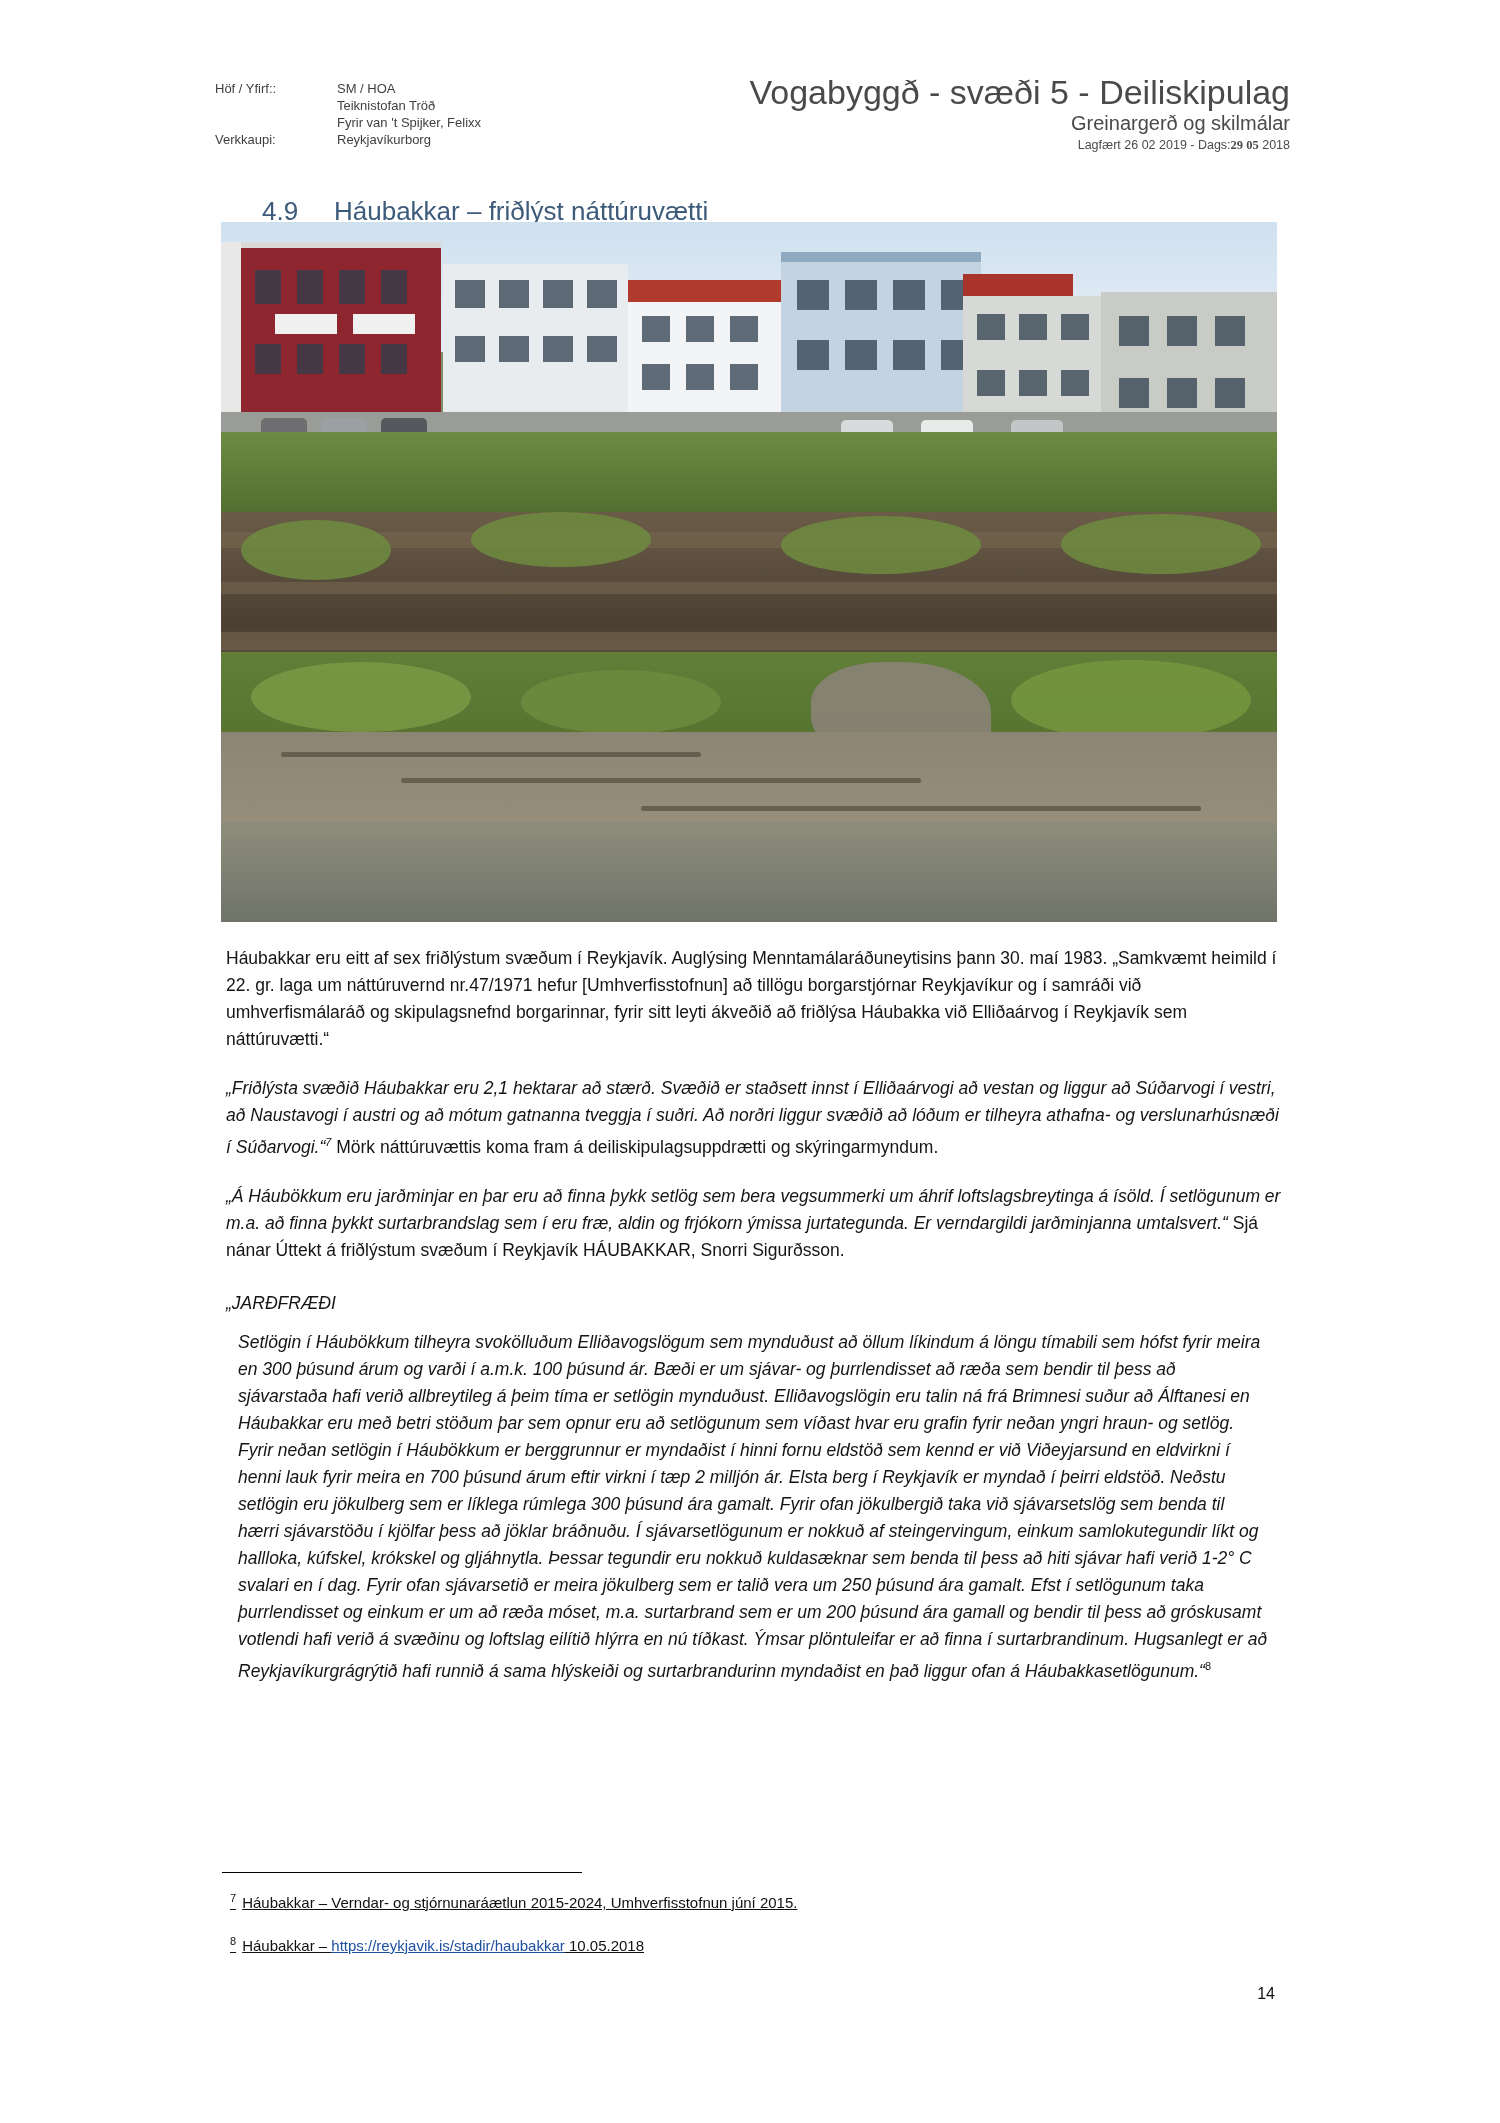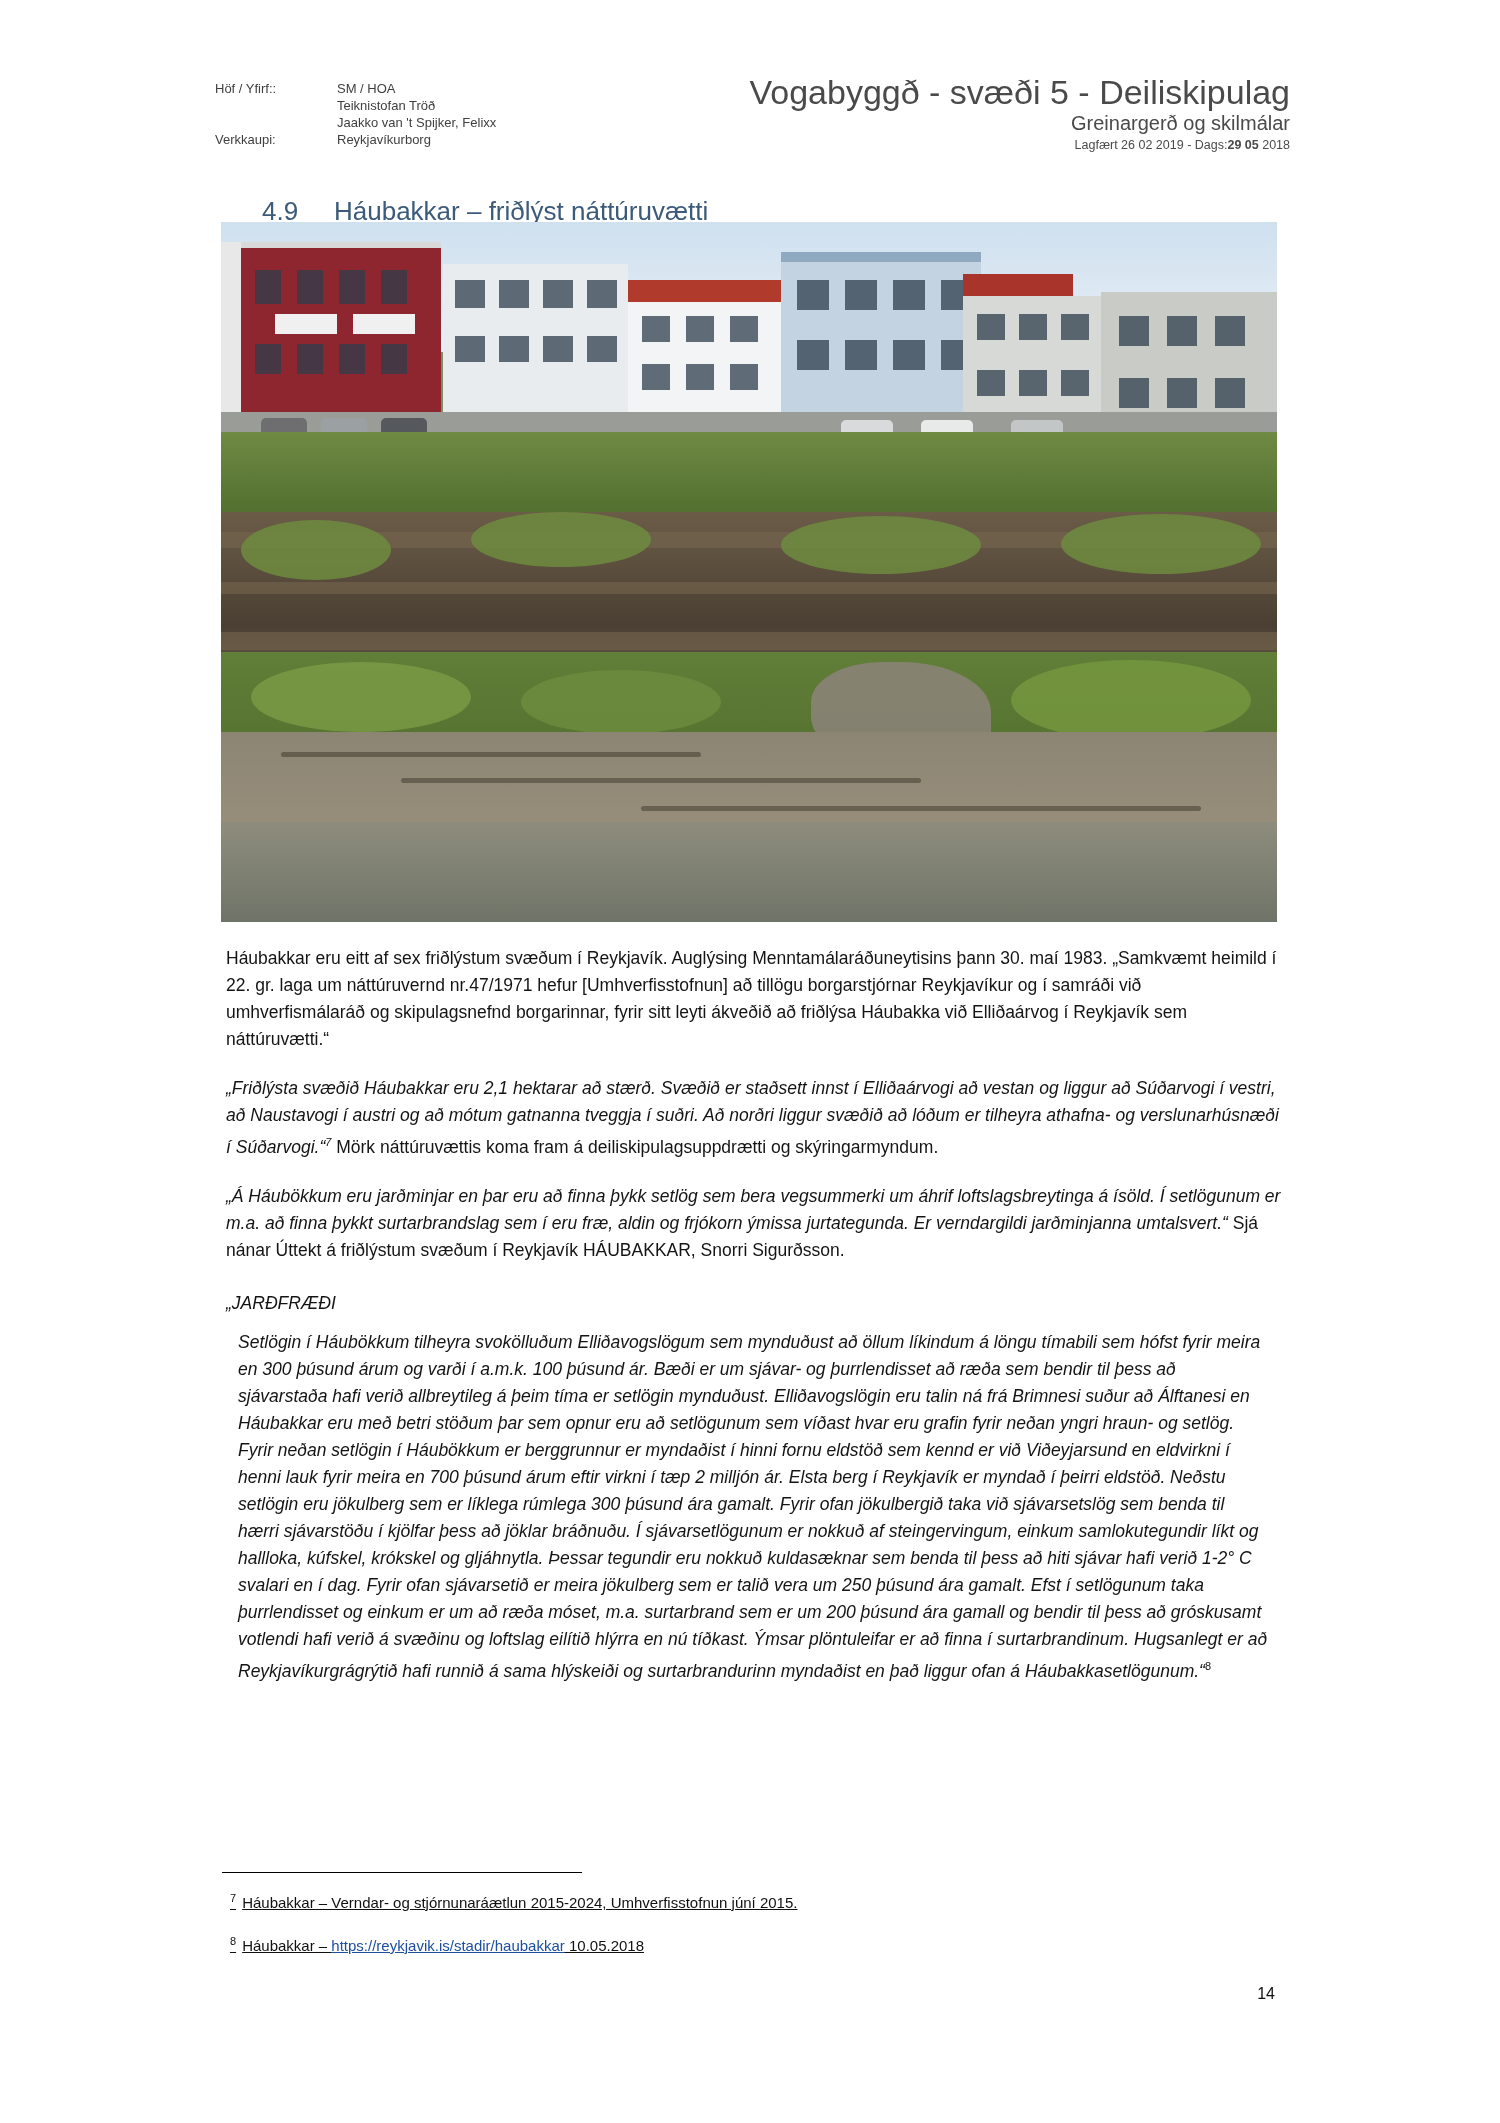--- a/index.html
+++ b/index.html
@@ -66,21 +66,21 @@
   .hdr-sub {
     font-size: 20px;
     line-height: 26px;
     color: #4a4a4a;
   }
   .hdr-date {
     font-size: 12.5px;
     line-height: 18px;
     color: #4a4a4a;
   }
-  .hdr-date b { font-weight: bold; }
+  .hdr-date b { font-weight: bold; font-family: Liberation Serif, serif; }
 
   
   .sec-heading {
     position: absolute;
     left: 262px;
     top: 196px;
     font-size: 26px;
     color: #3c5a7a;
     white-space: nowrap;
   }
@@ -275,21 +275,21 @@
       <div class="hdr-row">
         <span class="hdr-label">Höf / Yfirf::</span>
         <span class="hdr-val">SM / HOA</span>
       </div>
       <div class="hdr-row">
         <span class="hdr-label"></span>
         <span class="hdr-val">Teiknistofan Tröð</span>
       </div>
       <div class="hdr-row">
         <span class="hdr-label"></span>
-        <span class="hdr-val">Jaakko van 't Spijker, Felixx</span>
+        <span class="hdr-val">Fyrir van 't Spijker, Felixx</span>
       </div>
       <div class="hdr-row">
         <span class="hdr-label">Verkkaupi:</span>
         <span class="hdr-val">Reykjavíkurborg</span>
       </div>
     </div>
     <div class="hdr-right">
       <div class="hdr-title">Vogabyggð - svæði 5 - Deiliskipulag</div>
       <div class="hdr-sub">Greinargerð og skilmálar</div>
       <div class="hdr-date"><span>Lagfært 26 02 2019 - Dags:</span><b>29 05</b><span> 2018</span></div>

